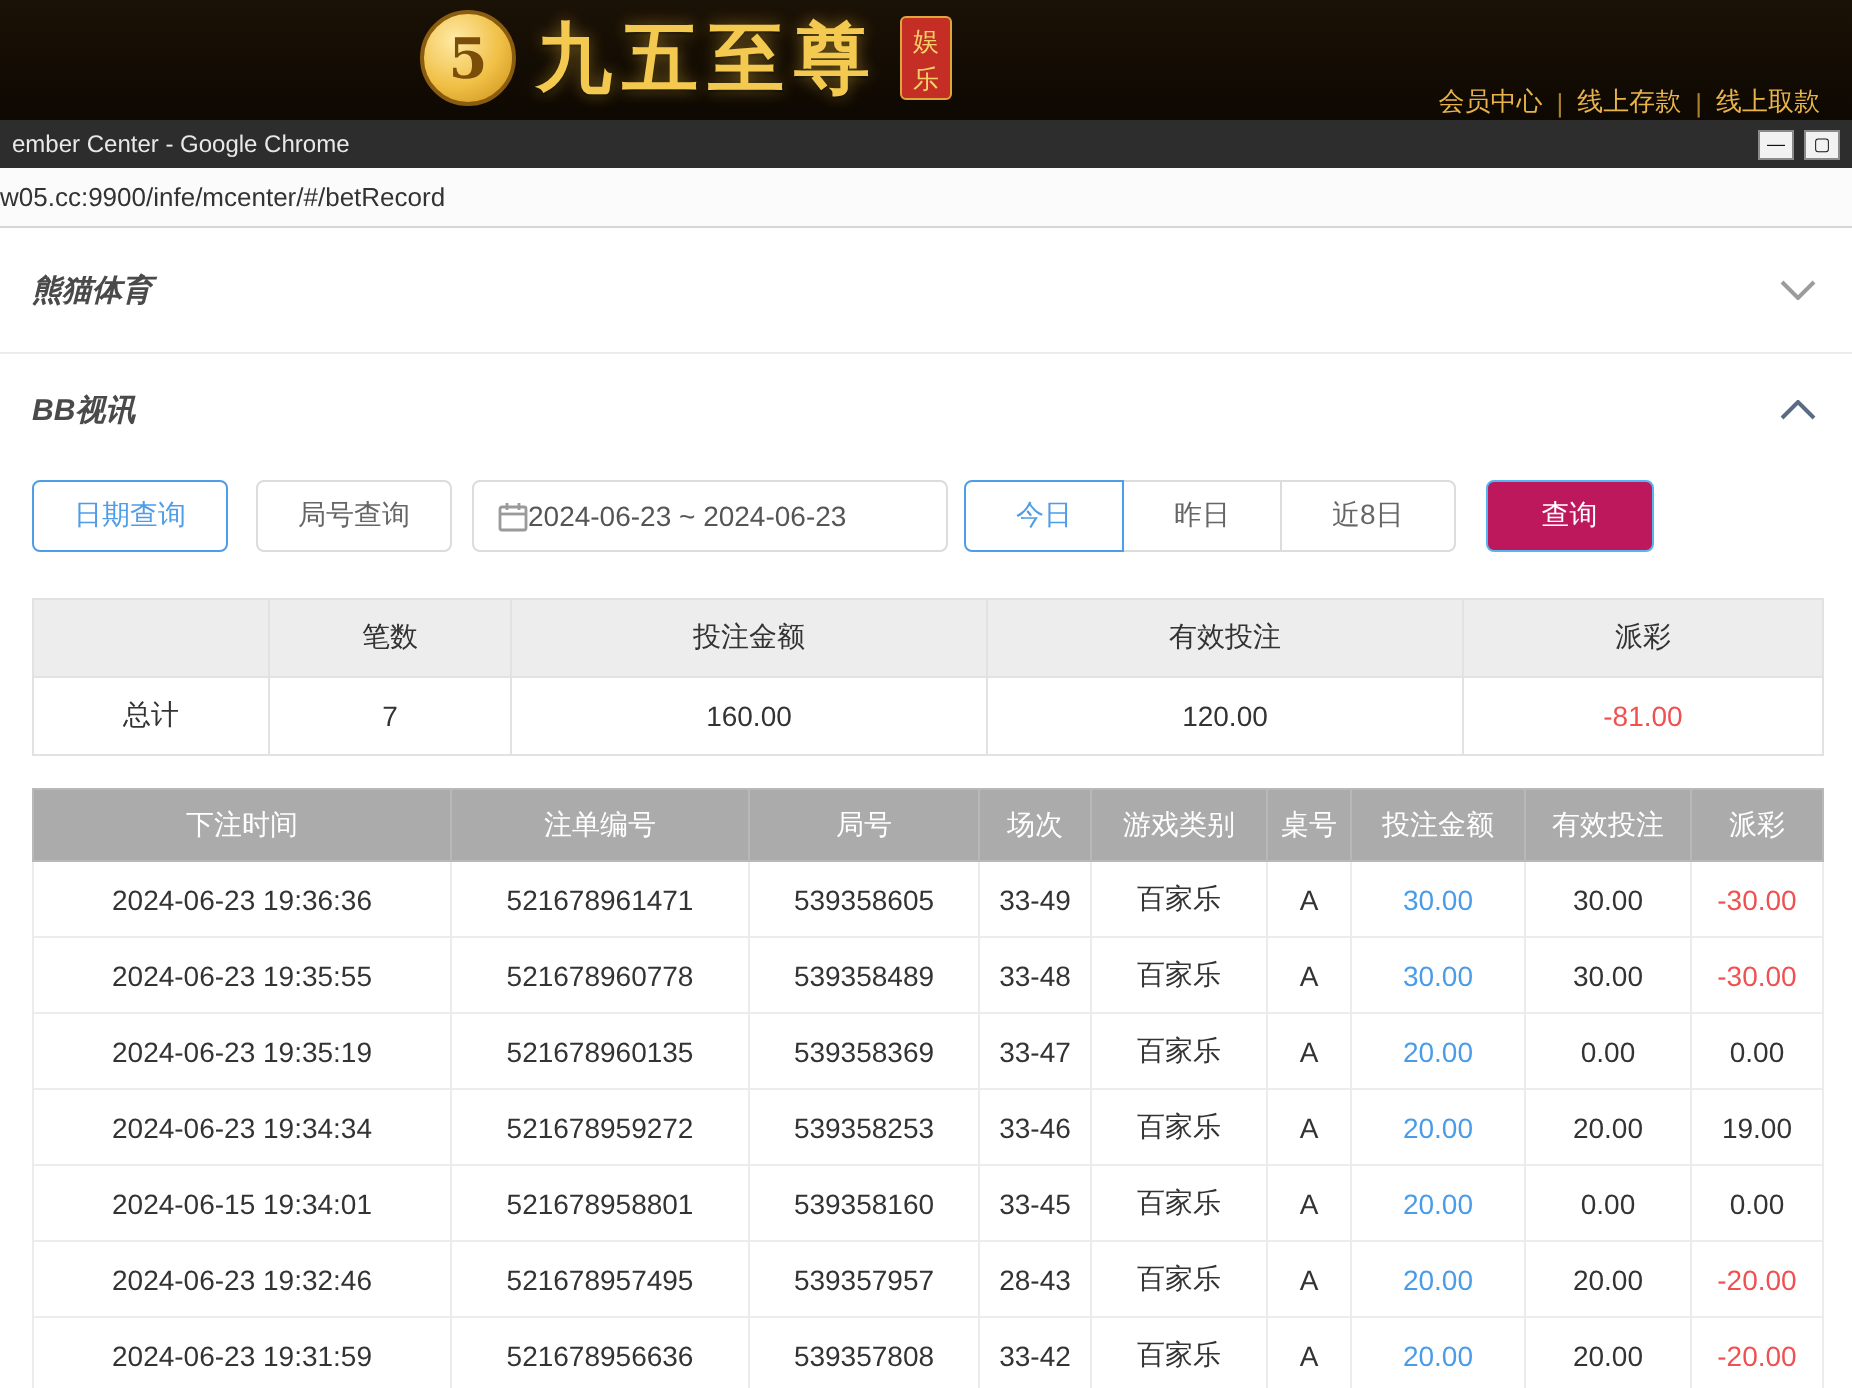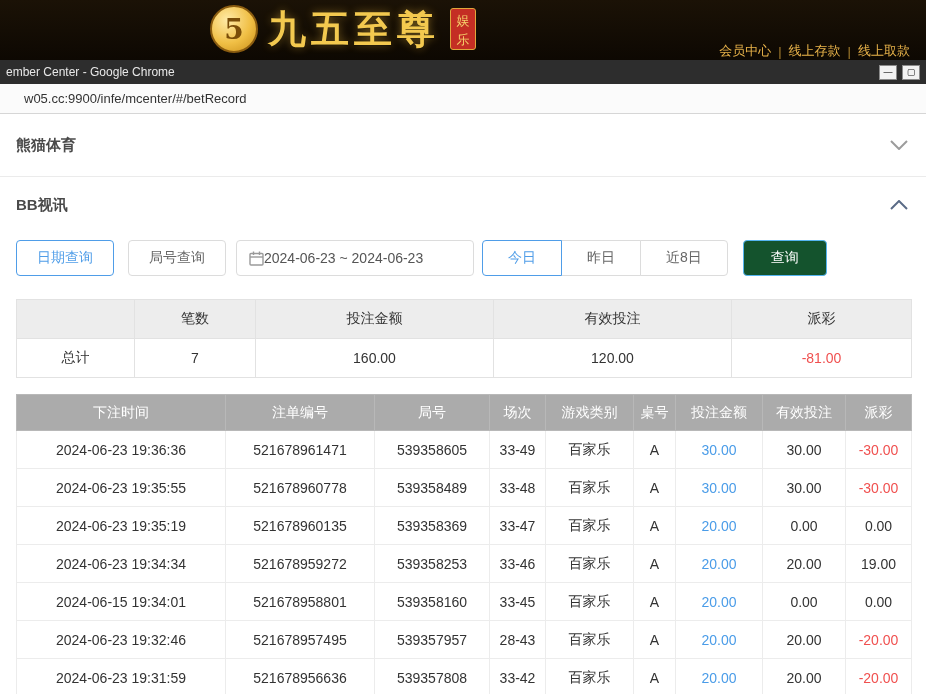--- a/index.html
+++ b/index.html
@@ -28,47 +28,47 @@
   .titlebar { width:926px; height:24px; background:#2d2d2d; display:flex; align-items:center;
     padding:0 6px 0 6px; }
   .titlebar .title { color:#e8e8e8; font-size:12px; white-space:nowrap; }
   .win-buttons { margin-left:auto; display:flex; gap:5px; }
   .win-btn { width:18px; height:15px; background:#f2f2f2; border:1px solid #8a8a8a;
     display:flex; align-items:center; justify-content:center; font-size:9px; line-height:1;
     color:#111; cursor:pointer; }
 
   
   .urlbar { width:926px; height:30px; background:#fbfbfb; border-bottom:1px solid #d6d6d6;
-    display:flex; align-items:center; padding:0 24px; }
+    display:flex; align-items:center; padding:0 0; }
   .urlbar span { font-size:13px; color:#333; }
 
   
   .content { width:926px; background:#fff; }
   .section { height:63px; display:flex; align-items:center; justify-content:space-between;
-    padding:0 18px 0 16px; }
+    padding:0 18px 0 16px;font-style:italic; }
   .section.bordered { border-bottom:1px solid #ebebeb; }
   .section .sec-title { font-size:15px; font-weight:bold; color:#4a4a4a; }
   .section.bb { height:56px; }
   .chev { cursor:pointer; display:flex; align-items:center; }
 
   
   .filter-row { display:flex; align-items:center; margin:6px 16px 0 16px; height:38px; }
   .btn { height:36px; border:1px solid #dcdcdc; background:#fff; border-radius:4px;
     font-size:14px; color:#666; padding:0 20px; cursor:pointer; font-family:inherit; }
   .btn.active { border-color:#4f9de8; color:#4f9de8; }
   .m14 { margin-left:14px; }
   .date-box { height:36px; width:238px; border:1px solid #dcdcdc; border-radius:4px;
     display:inline-flex; align-items:center; gap:0; padding:0 12px; margin-left:10px;
     font-size:14px; color:#555; cursor:pointer; background:#fff; }
   .group { display:inline-flex; margin-left:8px; }
   .group .btn { border-radius:0; margin-left:-1px; padding:0 25px; }
   .group .btn:first-child { border-radius:4px 0 0 4px; margin-left:0; }
   .group .btn:last-child { border-radius:0 4px 4px 0; }
   .group .btn.active { position:relative; z-index:1; }
-  .btn.primary { background:#14532d; border-color:#55b5f0; color:#fff; padding:0 27px; margin-left:15px; }
+  .btn.primary { background:#be185d; border-color:#55b5f0; color:#fff; padding:0 27px; margin-left:15px; }
 
   
   table { border-collapse:collapse; table-layout:fixed; }
   .summary-table { width:895px; margin:22px 4px 0 16px; font-size:14px; color:#333; }
   .summary-table th, .summary-table td { border:1px solid #e2e2e2; height:39px;
     text-align:center; font-weight:400; padding:0; }
   .summary-table th { background:#ededed; }
 
   
   .bet-table { width:895px; margin:16px 0 0 16px; font-size:14px; color:#333; }

